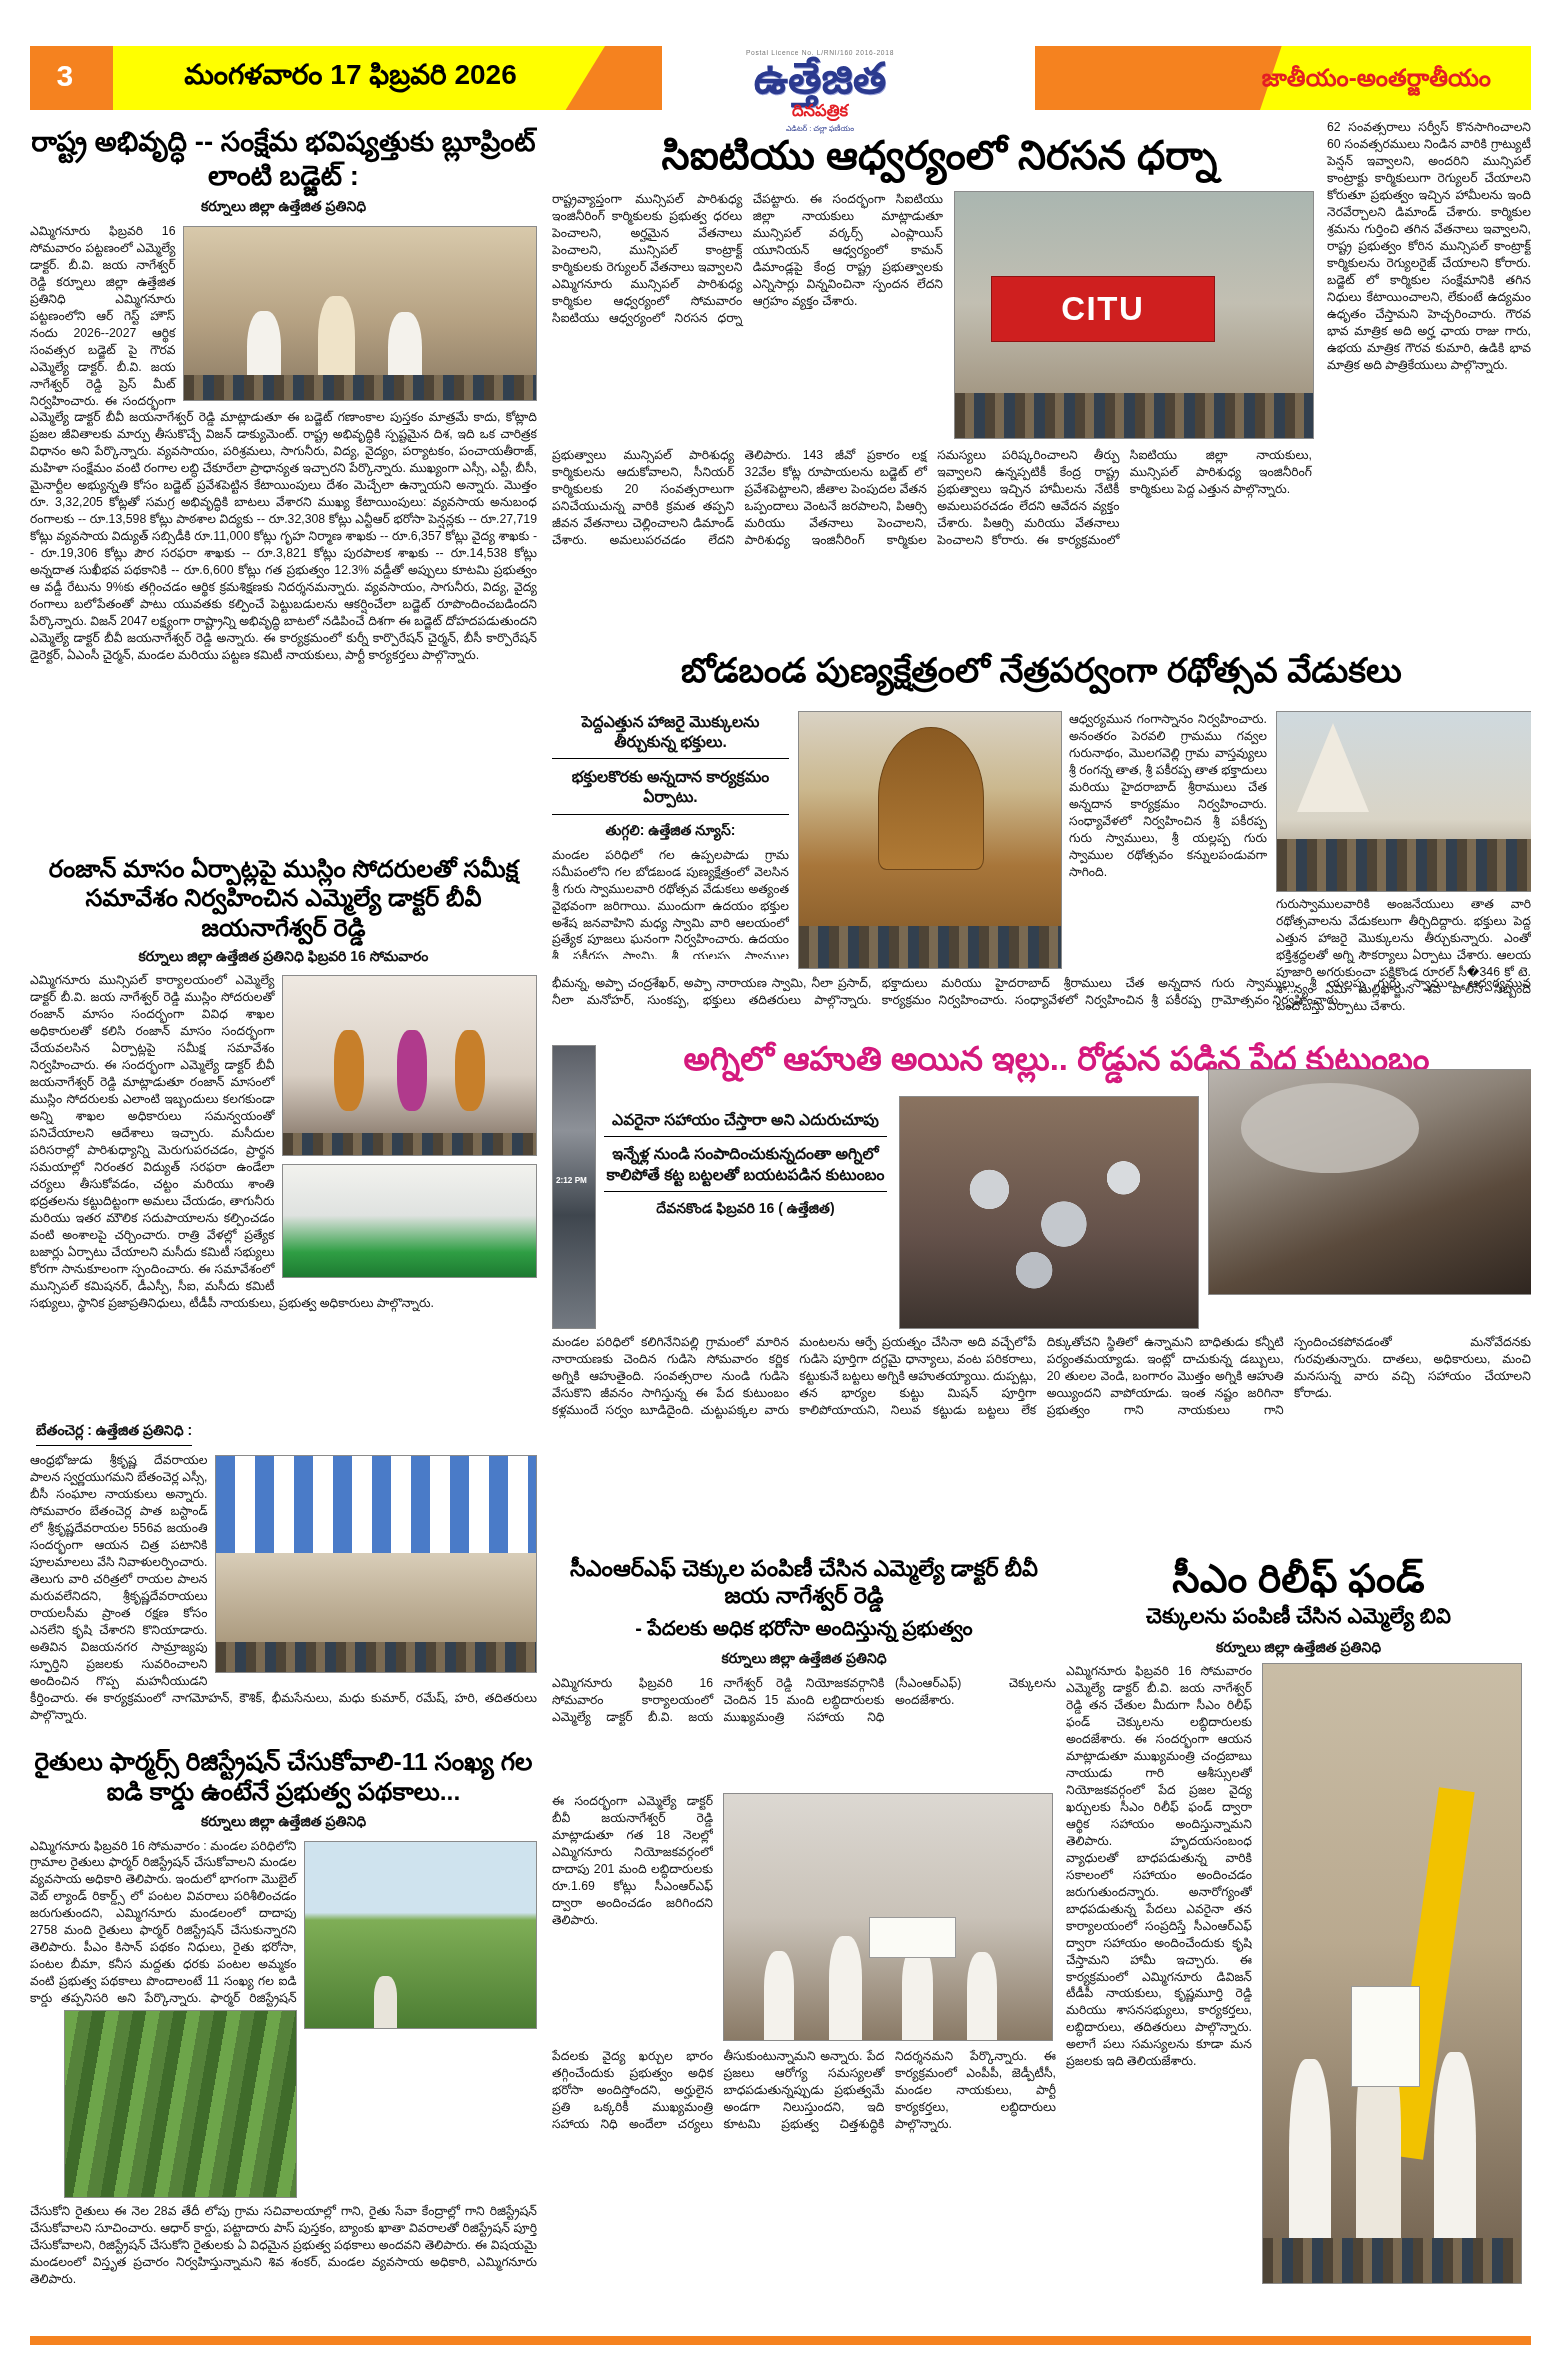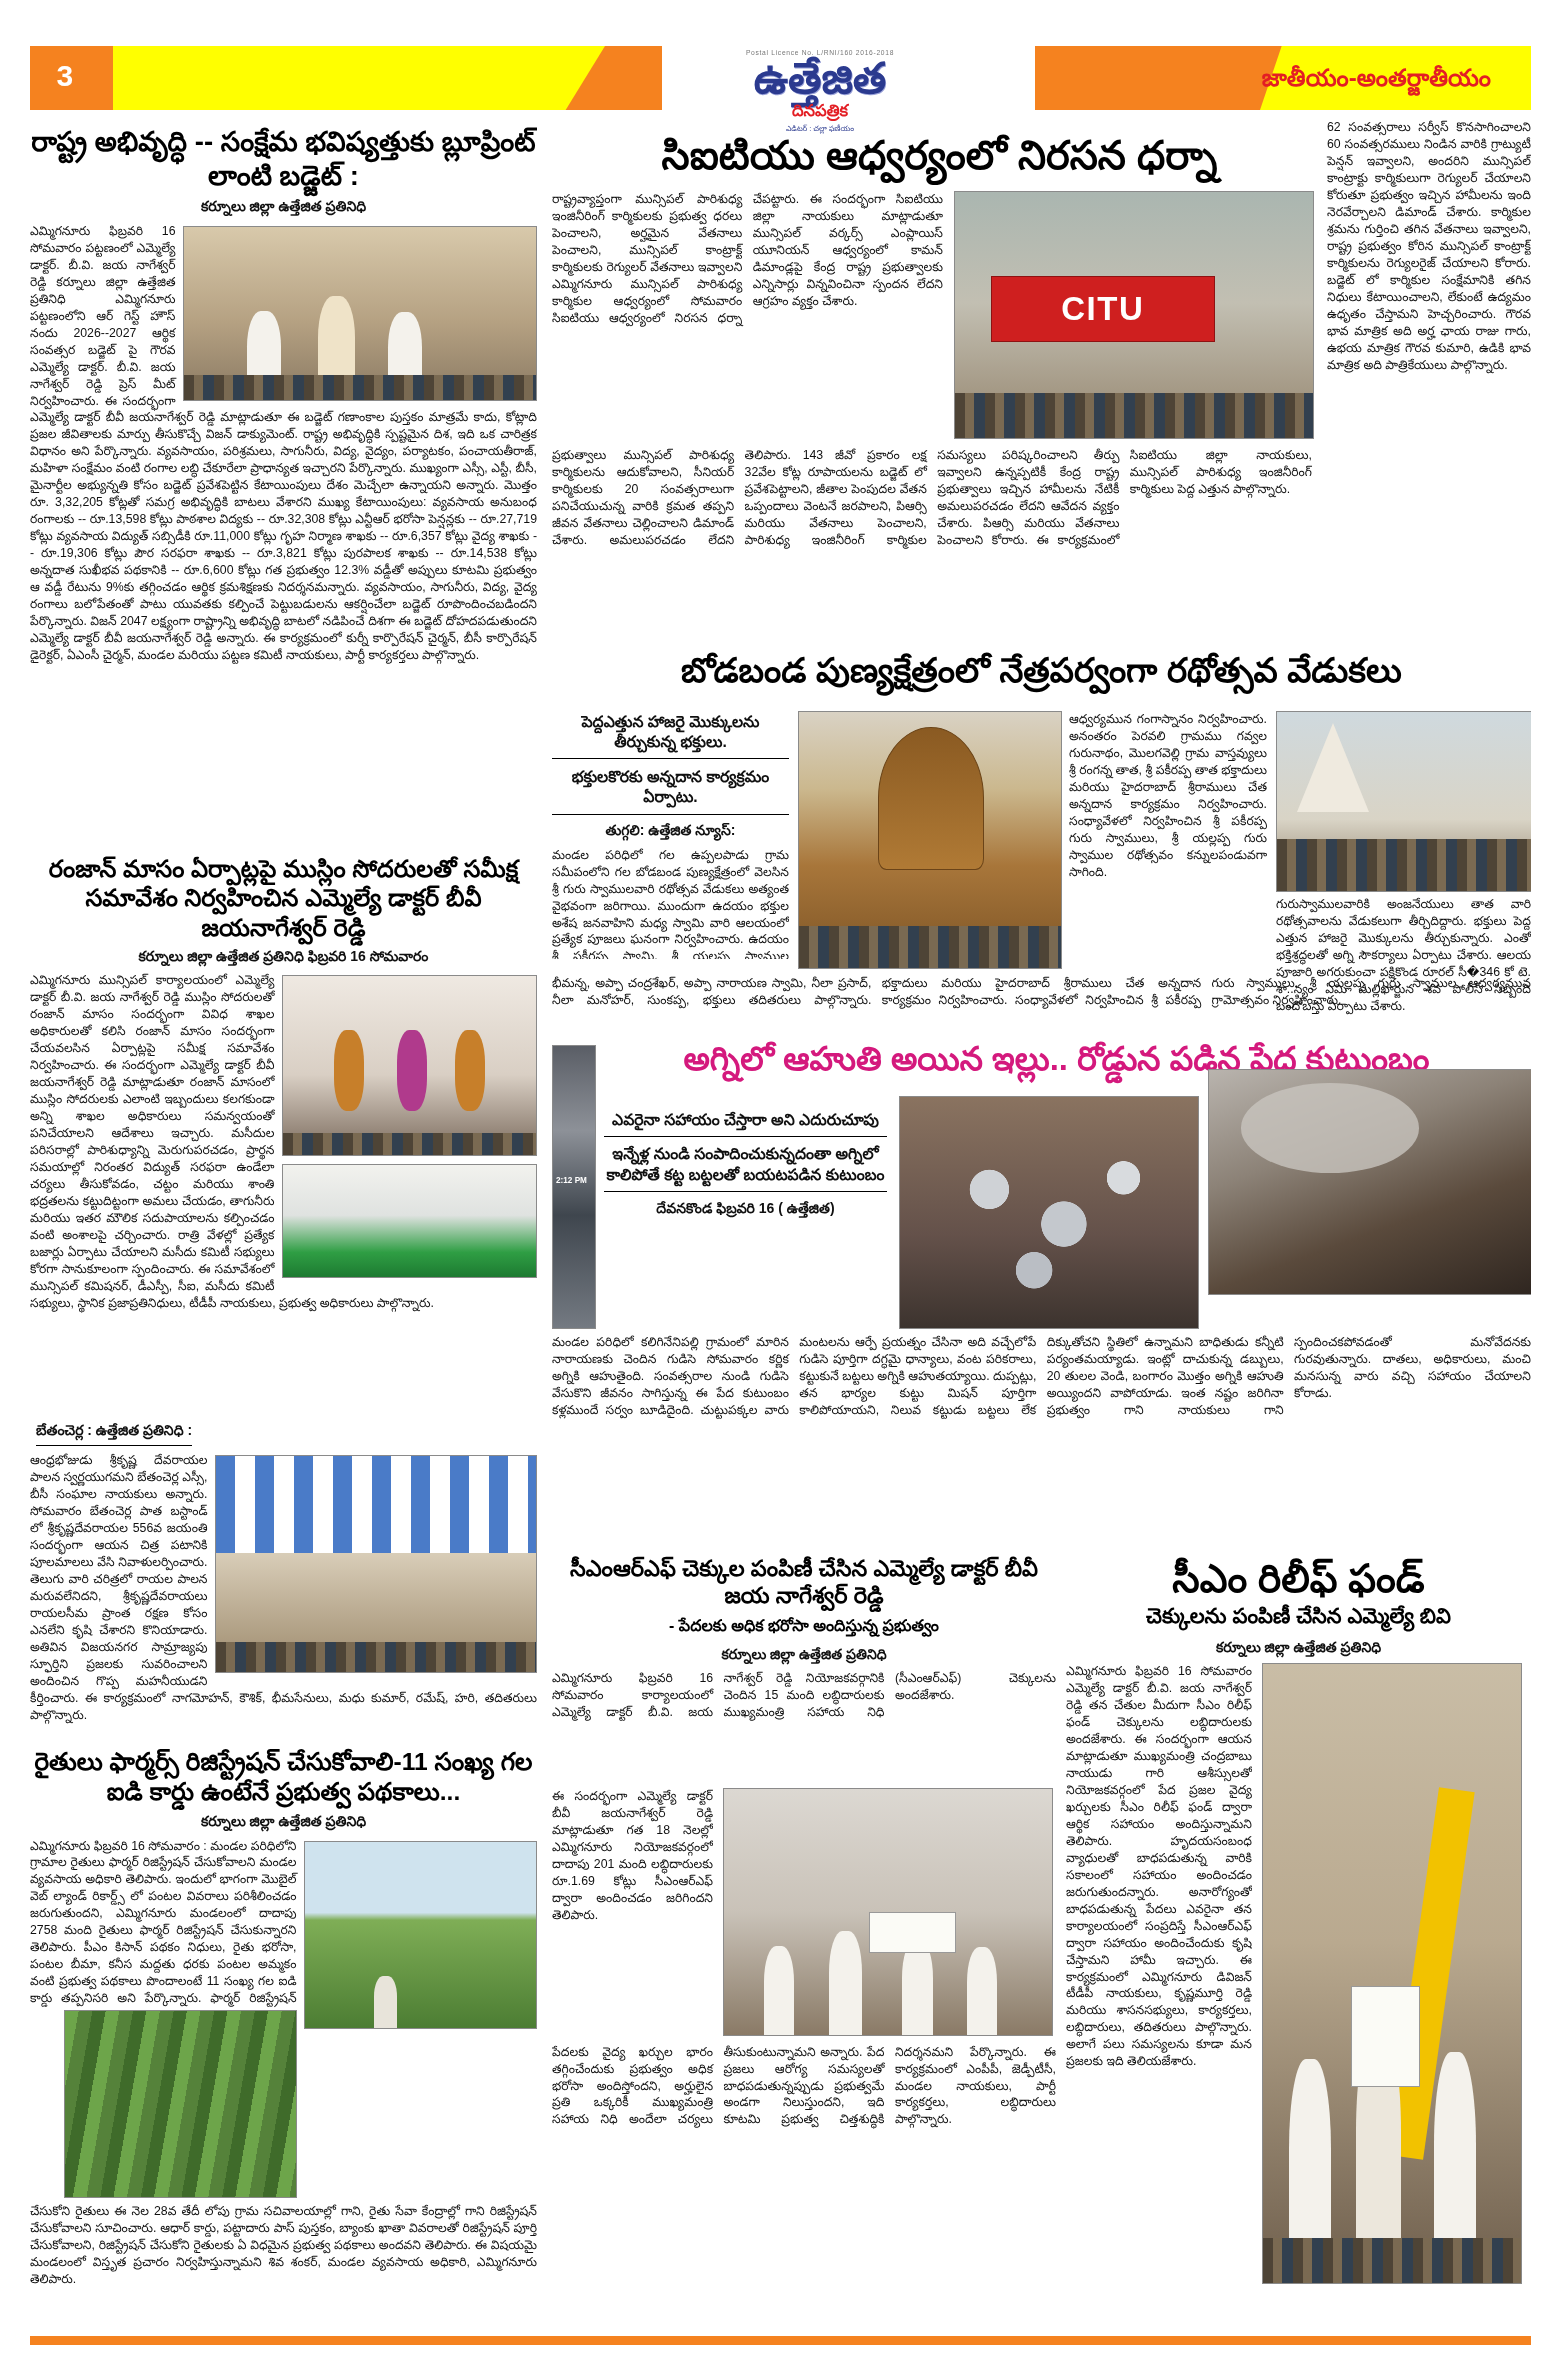--- a/index.html
+++ b/index.html
@@ -83,20 +83,21 @@
 </head>
 <body>
 
 <div class="page">
 
   <div class="hdr">
     <div class="ybar left"></div>
     <div class="hdr-notch"></div>
     <div class="ybar right"></div>
     <div class="pagenum">3</div>
+    <div class="hdr-date">మంగళవారం 17 ఫిబ్రవరి 2026</div>
   </div>
   <div class="masthead" style="top:49px;">
     <div class="tiny">Postal Licence No. L/RNI/160 2016-2018</div>
     <div class="logo">ఉత్తేజిత</div>
     <div class="sub">దినపత్రిక</div>
     <div class="ed">ఎడిటర్ : చల్లా ఫణీయం</div>
   </div>
   <div class="edition" style="top:64px;">జాతీయం-అంతర్జాతీయం</div>
 
   <div class="art" style="left:30px;top:125px;width:507px;height:727px;">
@@ -201,21 +202,21 @@
       <div class="smoke"></div>
     </div>
     <div class="bd cols4" style="position:absolute;left:0;top:295px;width:979px;height:218px;">
       <span>మండల పరిధిలో కలిగినేనిపల్లి గ్రామంలో మారిన నారాయణకు చెందిన గుడిసె సోమవారం కర్ణిక అగ్నికి ఆహుతైంది. సంవత్సరాల నుండి గుడిసె వేసుకొని జీవనం సాగిస్తున్న ఈ పేద కుటుంబం కళ్లముందే సర్వం బూడిదైంది. చుట్టుపక్కల వారు మంటలను ఆర్పే ప్రయత్నం చేసినా అది వచ్చేలోపే గుడిసె పూర్తిగా దగ్ధమై ధాన్యాలు, వంట పరికరాలు, కట్టుకునే బట్టలు అగ్నికి ఆహుతయ్యాయి.</span>
       <span>దుప్పట్లు, తన భార్యల కుట్టు మిషన్ పూర్తిగా కాలిపోయాయని, నిలువ కట్టుడు బట్టలు లేక దిక్కుతోచని స్థితిలో ఉన్నామని బాధితుడు కన్నీటి పర్యంతమయ్యాడు. ఇంట్లో దాచుకున్న డబ్బులు, 20 తులల వెండి, బంగారం మొత్తం అగ్నికి ఆహుతి అయ్యిందని వాపోయాడు. ఇంత నష్టం జరిగినా ప్రభుత్వం గాని నాయకులు గాని స్పందించకపోవడంతో మనోవేదనకు గురవుతున్నారు. దాతలు, అధికారులు, మంచి మనసున్న వారు వచ్చి సహాయం చేయాలని కోరాడు.</span>
     </div>
   </div>
 
   <div class="art" style="left:552px;top:1555px;width:504px;height:768px;">
     <div class="hl" style="font-size:22.4px;">సీఎంఆర్ఎఫ్ చెక్కుల పంపిణీ చేసిన ఎమ్మెల్యే డాక్టర్ బీవీ జయ నాగేశ్వర్ రెడ్డి</div>
-    <div class="hl" style="font-size:16px;margin-top:6px;">- పేదలకు అధిక భరోసా అందిస్తున్న ప్రభుత్వం</div>
+    <div class="hl" style="font-size:20px;margin-top:6px;">- పేదలకు అధిక భరోసా అందిస్తున్న ప్రభుత్వం</div>
     <div class="by" style="margin-top:10.4px;">కర్నూలు జిల్లా ఉత్తేజిత ప్రతినిధి</div>
     <div class="bd cols3" style="height:112px;">ఎమ్మిగనూరు ఫిబ్రవరి 16 సోమవారం కార్యాలయంలో ఎమ్మెల్యే డాక్టర్ బీ.వి. జయ నాగేశ్వర్ రెడ్డి నియోజకవర్గానికి చెందిన 15 మంది లబ్ధిదారులకు ముఖ్యమంత్రి సహాయ నిధి (సీఎంఆర్ఎఫ్) చెక్కులను అందజేశారు.</div>
     <div style="display:flex;gap:10.4px;margin-top:6px;">
       <div class="bd" style="width:161px;height:246px;overflow:hidden;">ఈ సందర్భంగా ఎమ్మెల్యే డాక్టర్ బీవీ జయనాగేశ్వర్ రెడ్డి మాట్లాడుతూ గత 18 నెలల్లో ఎమ్మిగనూరు నియోజకవర్గంలో దాదాపు 201 మంది లబ్ధిదారులకు రూ.1.69 కోట్లు సీఎంఆర్ఎఫ్ ద్వారా అందించడం జరిగిందని తెలిపారు.</div>
       <div class="ph ph-group" style="width:328px;height:246px;">
         <div class="fig" style="left:12%;width:30px;height:89px;"></div>
         <div class="fig" style="left:32%;width:33px;height:104px;"></div>
         <div class="fig" style="left:54%;width:31px;height:95px;"></div>
         <div class="fig" style="left:74%;width:30px;height:88px;"></div>
         <div class="paper" style="left:44%;top:50%;"></div>

